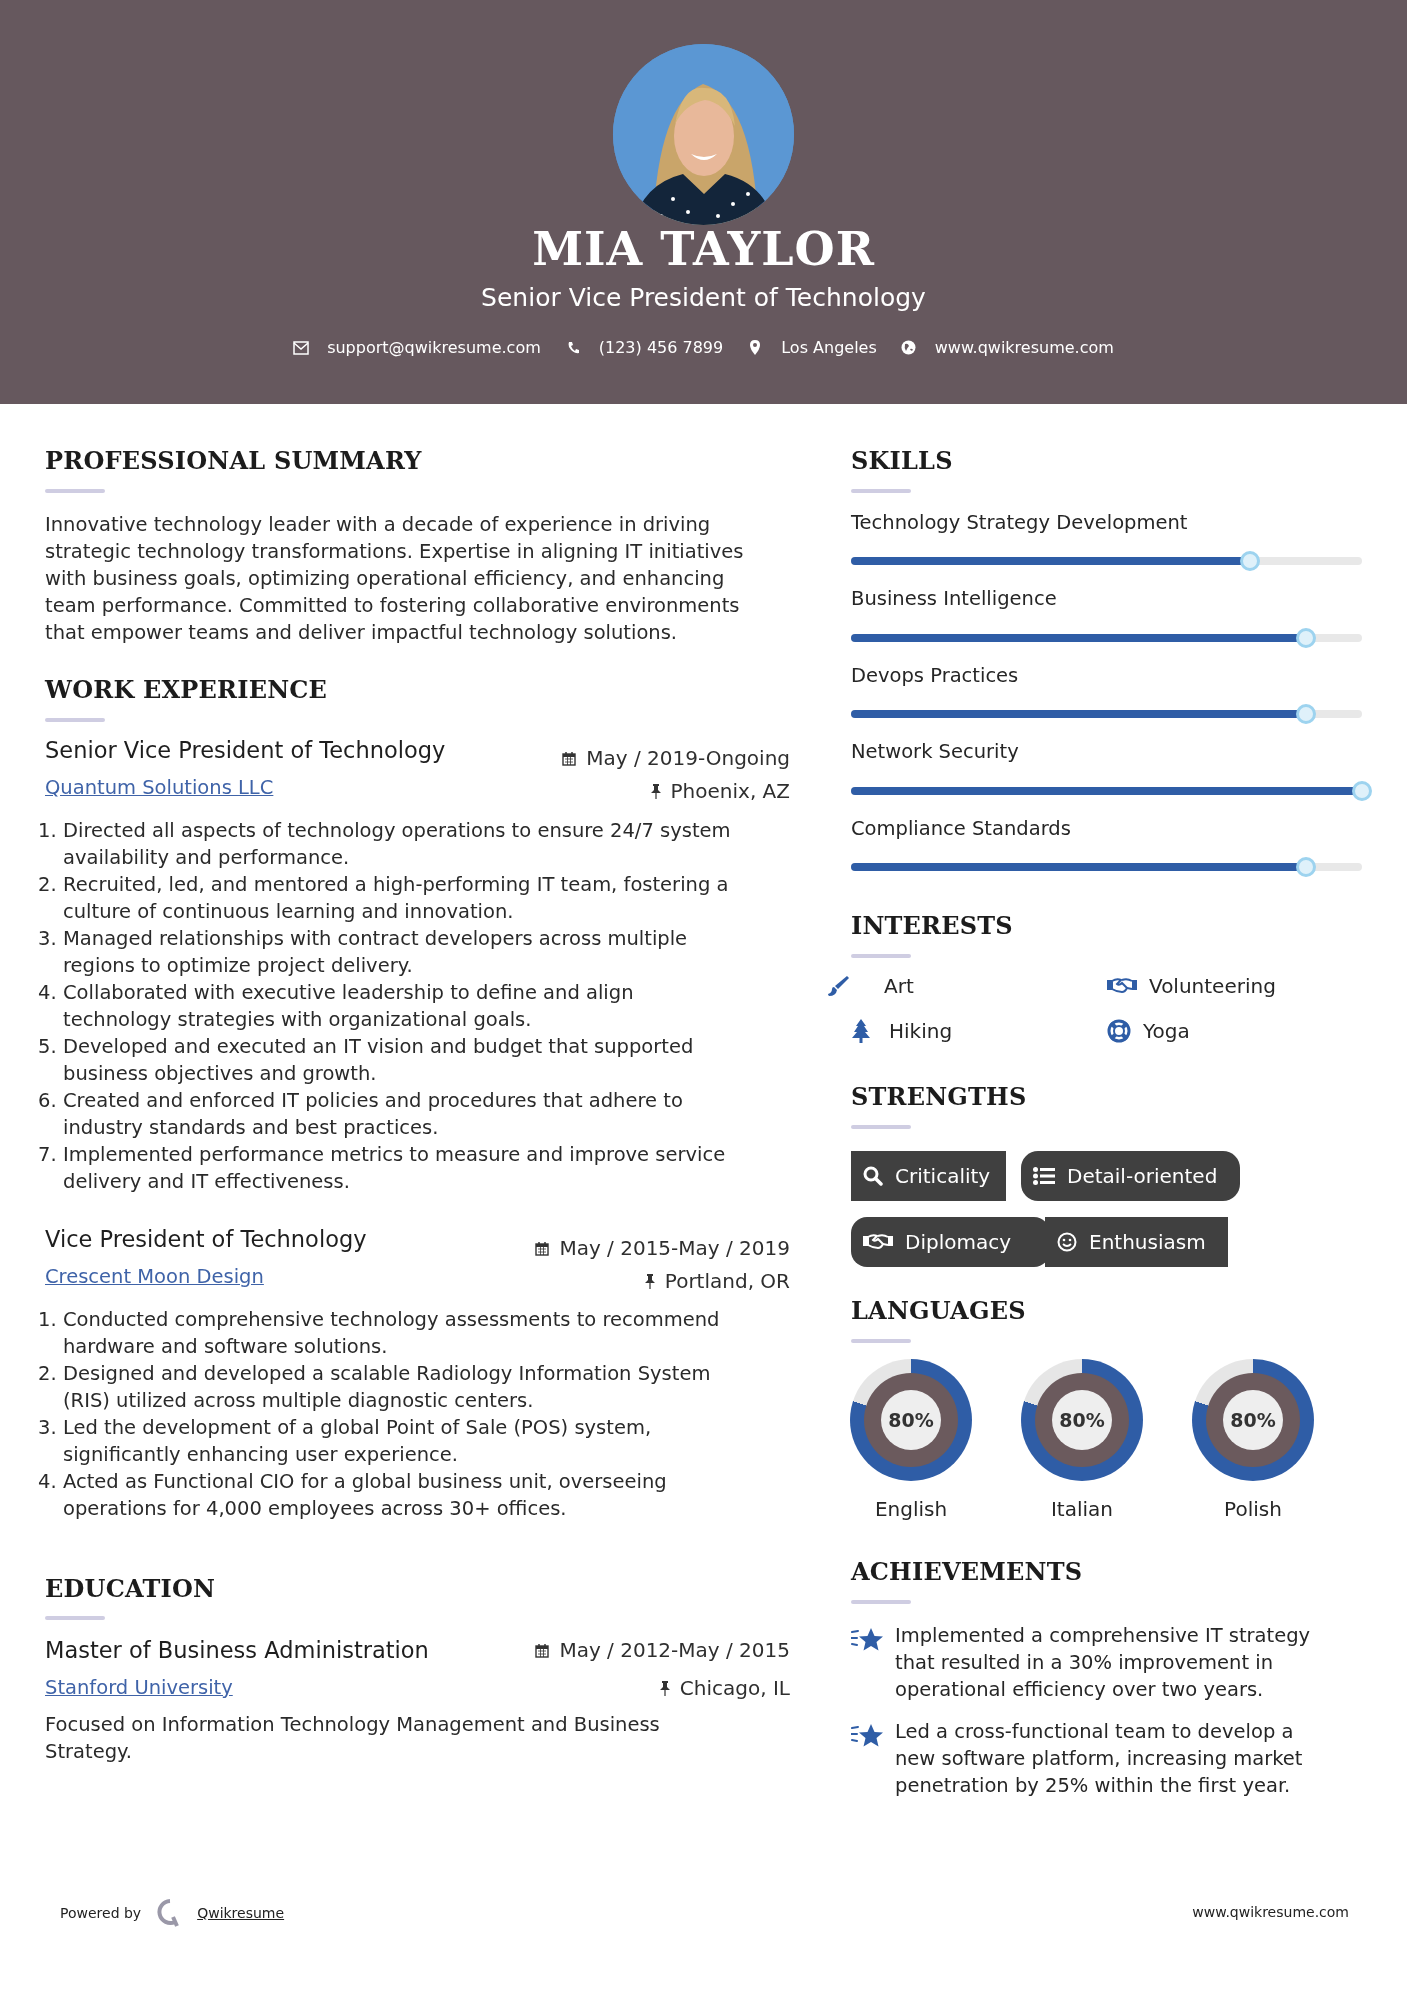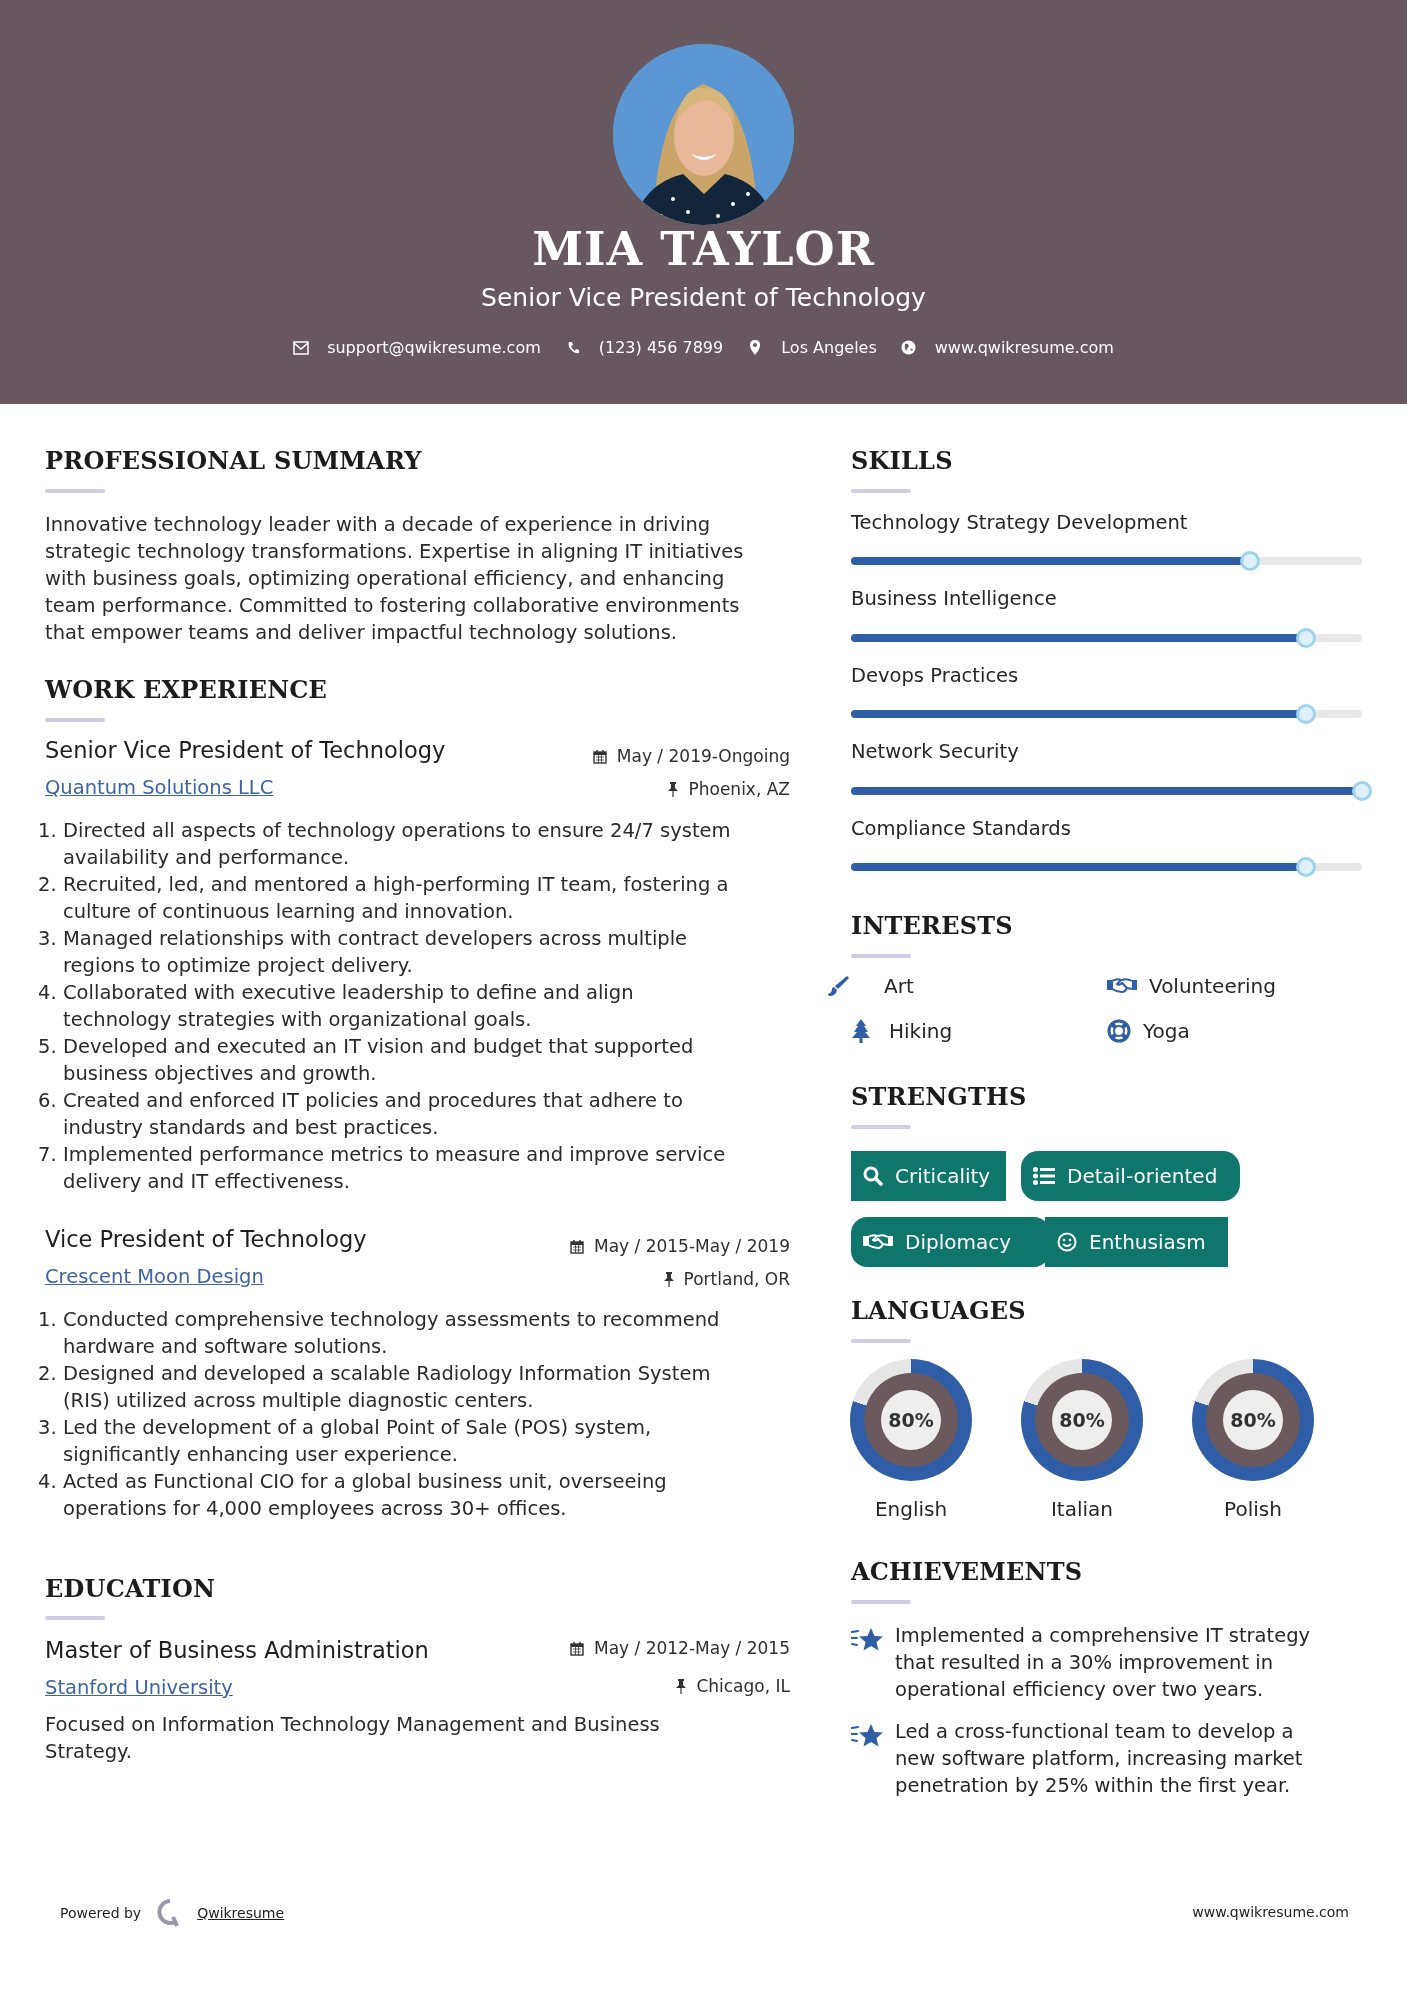--- a/index.html
+++ b/index.html
@@ -14,35 +14,35 @@
   .contacts { position: absolute; left: 0; top: 338px; width: 1407px; display: flex; justify-content: center; align-items: center; color: #ffffff; font-size: 16px; }
   .contact { display: flex; align-items: center; margin: 0 12px; }
   .contact .ic { width: 16px; height: 16px; margin-right: 18px; display: inline-flex; align-items: center; justify-content: center; }
 
   .sec-h { position: absolute; font-family: "DejaVu Serif", serif; font-weight: bold; font-size: 24px; color: #1c1c1c; letter-spacing: 0.2px; }
   .sec-bar { position: absolute; width: 60px; height: 4px; background: #cfcde2; border-radius: 2px; }
 
   .para { position: absolute; font-size: 19.5px; line-height: 27px; color: #2a2a2a; }
   .job-title { position: absolute; font-size: 22.5px; color: #1e1e1e; }
   .company { position: absolute; font-size: 19.5px; color: #3f63a8; text-decoration: underline; }
-  .meta { position: absolute; right: 617px; font-size: 17px; color: #2f2f2f; display: flex; align-items: center; white-space: nowrap; }
+  .meta { position: absolute; right: 617px; font-size: 20px; color: #2f2f2f; display: flex; align-items: center; white-space: nowrap; }
   .meta .ic { margin-right: 10px; display: inline-flex; }
   ol.list { position: absolute; list-style: none; font-size: 19.5px; line-height: 27px; color: #2a2a2a; }
   ol.list li { position: relative; padding-left: 25px; }
   ol.list li .num { position: absolute; left: 0; top: 0; }
 
   .skill-label { position: absolute; left: 851px; font-size: 19.5px; color: #262626; }
   .skill-track { position: absolute; left: 851px; width: 511px; height: 8px; border-radius: 4px; background: #e8e8e8; }
   .skill-fill { position: absolute; left: 0; top: 0; height: 8px; border-radius: 4px; background: #2f5da6; }
   .skill-knob { position: absolute; top: -6px; width: 20px; height: 20px; margin-left: -10px; border-radius: 50%; border: 3px solid #9dd3ef; background: #dff1fa; }
 
   .interest { position: absolute; display: flex; align-items: center; font-size: 20px; color: #262626; }
   .interest .ic { width: 28px; display: inline-flex; margin-right: 10px; }
 
-  .chip { position: absolute; height: 50px; background: #0f766e; color: #ffffff; display: flex; align-items: center; padding: 0 12px; font-size: 20px; }
+  .chip { position: absolute; height: 50px; background: #404040; color: #ffffff; display: flex; align-items: center; padding: 0 12px; font-size: 20px; }
   .chip .ic { margin-right: 12px; display: inline-flex; }
 
   .lang { position: absolute; width: 122px; text-align: center; }
   .donut { width: 122px; height: 122px; border-radius: 50%; position: relative; }
   .donut-mid { position: absolute; left: 14px; top: 14px; width: 94px; height: 94px; border-radius: 50%; background: #6b5a5d; }
   .donut-core { position: absolute; left: 31px; top: 31px; width: 60px; height: 60px; border-radius: 50%; background: #eeeeee;
                 display: flex; align-items: center; justify-content: center; font-weight: bold; font-size: 19px; color: #333; }
   .lang-label { margin-top: 16px; font-size: 20px; color: #262626; }
 
   .ach { position: absolute; left: 851px; width: 520px; display: flex; }

